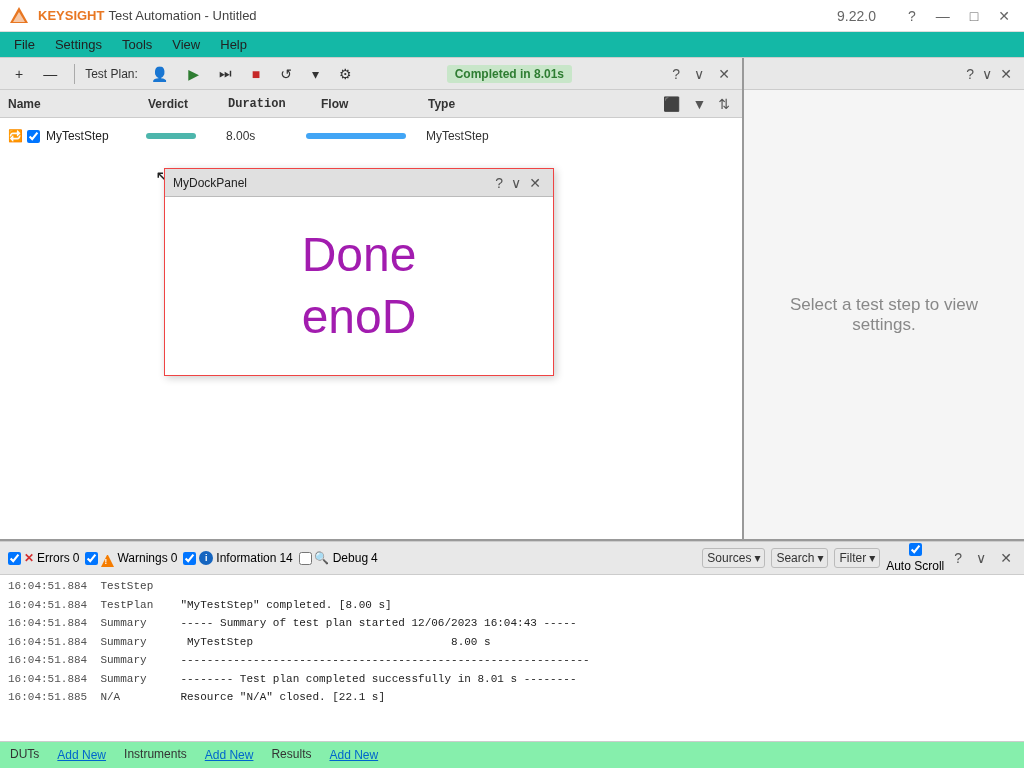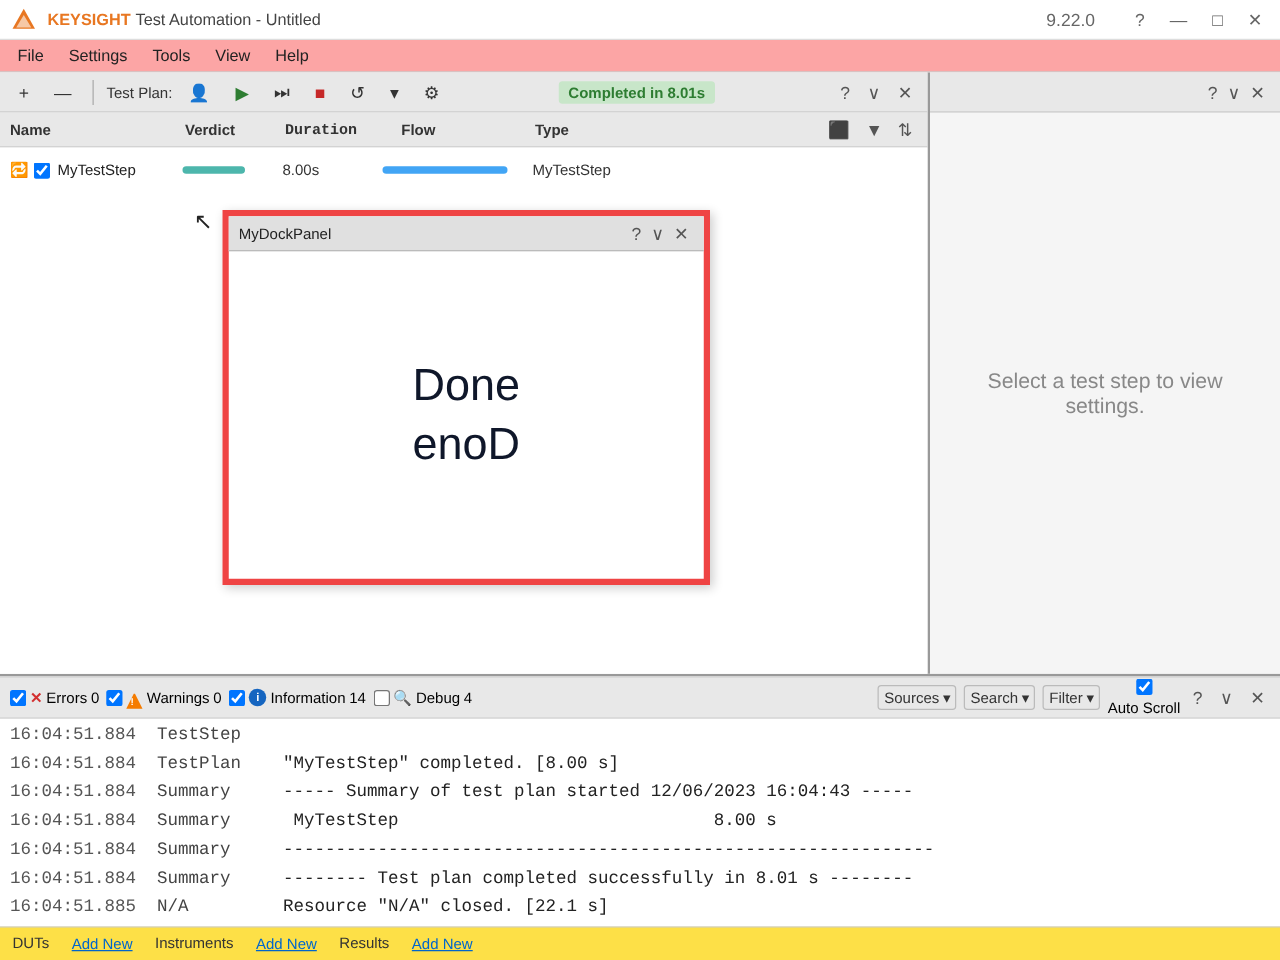--- a/index.html
+++ b/index.html
@@ -32,21 +32,21 @@
     .title-bar-controls span {
       cursor: pointer;
       color: #666;
       font-size: 14px;
       padding: 2px 6px;
     }
     .title-version { color: #888; font-size: 12px; margin-right: 12px; }
 
     
     .menu-bar {
-      background: #fca5a5;
+      background: #14b8a6;
       height: 26px;
       display: flex;
       align-items: center;
       padding: 0 4px;
       border-bottom: 1px solid #ccc;
     }
     .menu-item {
       padding: 2px 10px;
       cursor: pointer;
       font-size: 13px;
@@ -183,48 +183,48 @@
       position: absolute;
       left: 142px;
       top: 50px;
       font-size: 18px;
       color: #222;
     }
 
     
     .dock-panel {
       position: absolute;
-      left: 178px;
+      left: 164px;
       top: 50px;
       width: 390px;
-      height: 300px;
+      height: 208px;
       background: #fff;
-      border: 5px solid #ef4444;
+      border: 1px solid #ef4444;
       box-shadow: 2px 2px 8px rgba(0,0,0,0.2);
       z-index: 10;
     }
     .dock-panel-header {
       background: #e0e0e0;
       height: 28px;
       display: flex;
       align-items: center;
       padding: 0 8px;
       border-bottom: 1px solid #bbb;
     }
     .dock-panel-title { font-size: 12px; color: #222; flex: 1; }
     .dock-panel-content {
       display: flex;
       align-items: center;
       justify-content: center;
       height: calc(100% - 28px);
       flex-direction: column;
     }
     .dock-panel-text {
-      font-size: 36px;
-      color: #0f172a;
+      font-size: 48px;
+      color: #a21caf;
       line-height: 1.3;
       text-align: center;
     }
 
     
     .settings-panel {
       width: 280px;
       background: #f5f5f5;
       display: flex;
       flex-direction: column;
@@ -306,37 +306,37 @@
       cursor: pointer;
       flex-direction: column;
     }
 
     
     .log-content {
       flex: 1;
       background: #fff;
       overflow-y: auto;
       font-family: 'Courier New', monospace;
-      font-size: 14px;
+      font-size: 11px;
       padding: 2px 0;
       position: relative;
     }
     .log-line {
       display: flex;
       padding: 1px 8px;
       line-height: 1.5;
       white-space: pre;
     }
     .log-time { color: #555; min-width: 90px; }
     .log-source { color: #444; min-width: 80px; }
     .log-message { color: #222; flex: 1; }
 
     
     .bottom-tabs {
-      background: #fde047;
+      background: #86efac;
       height: 30px;
       display: flex;
       align-items: center;
       padding: 0 8px;
       gap: 16px;
       border-top: 1px solid #ccc;
     }
     .bottom-tab {
       font-size: 12px;
       cursor: pointer;

